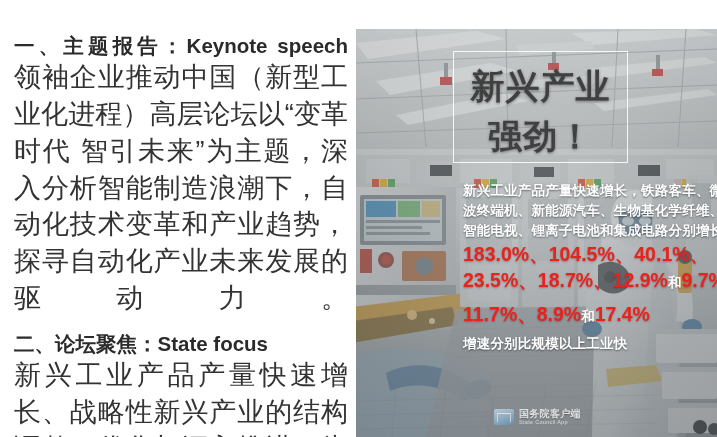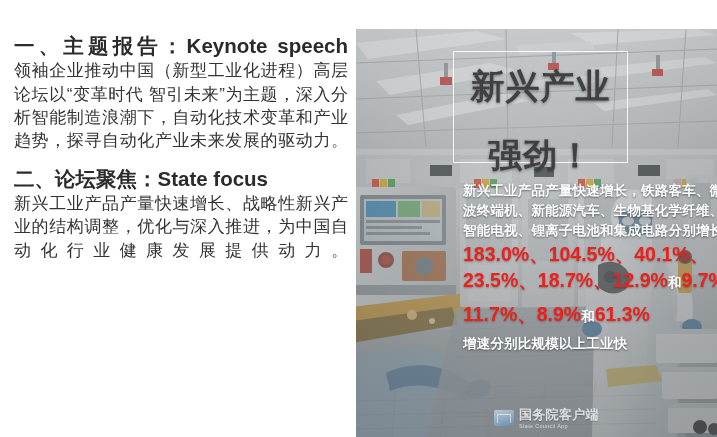--- a/index.html
+++ b/index.html
@@ -23,21 +23,21 @@
   }
   .heading {
     font-size: 20.5px;
     font-weight: bold;
     color: #2b2b2b;
     line-height: 1.34;
     letter-spacing: 0px;
   }
   .heading-1 { text-align: justify; text-align-last: justify; }
   .body-text {
-    font-size: 17px;
+    font-size: 27px;
     font-weight: normal;
     color: #333333;
     line-height: 1.36;
     text-align: justify;
     text-align-last: justify;
   }
   .para-gap { height: 13px; }
 
   
   #photo-panel {
@@ -77,21 +77,21 @@
   .big-title {
     position: absolute;
     width: 100%;
     color: #404040;
     font-size: 34px;
     font-weight: bold;
     letter-spacing: 1px;
     text-shadow: 0 1px 3px rgba(40,45,50,0.55);
   }
   #title-line1 { top: 13px; text-align: center; }
-  #title-line2 { top: 63px; text-align: center; margin-top: 19px; }
+  #title-line2 { top: 63px; text-align: center; }
 
   
   #stats {
     position: absolute;
     left: 86px; top: 152px;
     width: 272px;
     margin-left: 21px;
   }
   .stat-text {
     color: #ffffff;
@@ -135,21 +135,21 @@
   #wm-mark::after {
     content: "";
     position: absolute;
     left: 3px; top: 4px; right: 3px; bottom: 3px;
     border-top: 1.5px solid #ffffff;
     border-left: 1px solid rgba(255,255,255,0.8);
     border-right: 1px solid rgba(255,255,255,0.8);
   }
   #wm-text { line-height: 1.12; }
   #wm-cn {
-    color: #ffffff; font-size: 13px; font-weight: bold;
+    color: #ffffff; font-size: 10px; font-weight: bold;
     letter-spacing: 0.3px;
     text-shadow: 0 1px 1px rgba(40,45,50,0.5);
   }
   #wm-en {
     color: rgba(255,255,255,0.92); font-size: 5.5px;
     letter-spacing: 0.3px;
   }
 </style>
 </head>
 <body>
@@ -390,21 +390,21 @@
       </div>
 
       <div class="stat-nums">
         <span>23.5%、18.7%、12.9%</span><span class="cn">和</span><span>9.7%</span>
       </div>
 
       <div class="gap-sm"></div>
 
 
       <div class="stat-nums">
-        <span>11.7%、8.9%</span><span class="cn">和</span><span>61.3%</span>
+        <span>11.7%、8.9%</span><span class="cn">和</span><span>17.4%</span>
       </div>
 
       <div class="gap-sm"></div>
 
       <div class="stat-text">增速分别比规模以上工业快</div>
 
     </div>
 
     <div id="watermark">
       <div id="wm-mark"></div>

